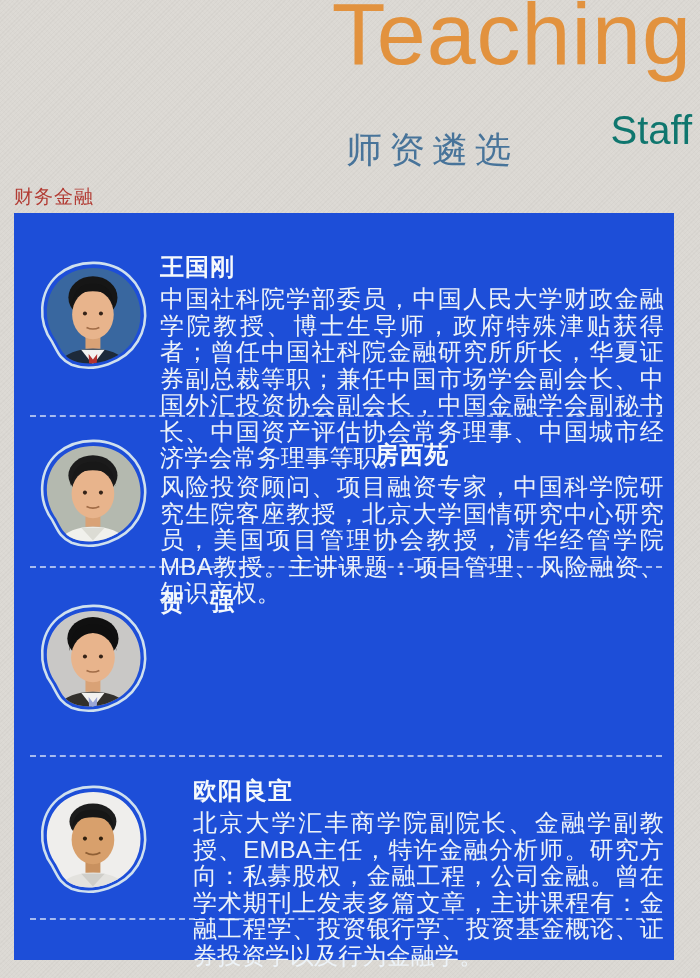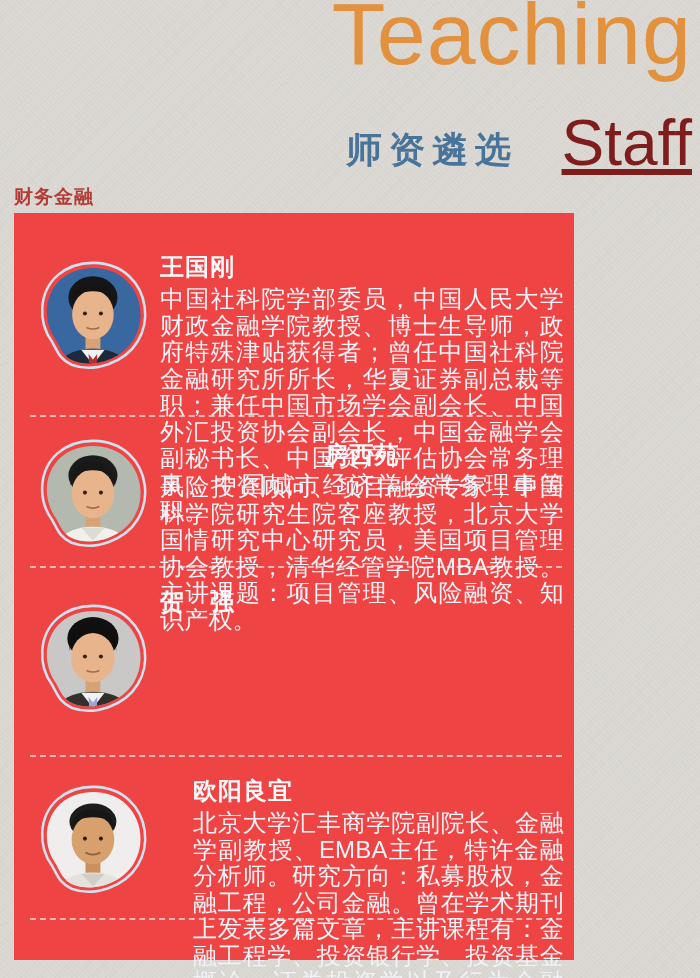--- a/index.html
+++ b/index.html
@@ -16,39 +16,39 @@
 
   
   .header { position: relative; height: 206px; }
   .title-en-1 {
     position: absolute; top: -14px; right: 8px;
     font-size: 88px; font-weight: 200; line-height: 1.1;
     color: #e2923e; letter-spacing: 1px; white-space: nowrap;
   }
   .title-zh {
     position: absolute; top: 126px; right: 182px;
-    font-size: 36px; font-weight: 700; letter-spacing: 7px;
+    font-size: 36px; font-weight: 400; letter-spacing: 7px;
     color: #48749a; white-space: nowrap; text-align: right;
   }
   .title-en-2 {
     position: absolute; top: 108px; right: 8px;
-    font-size: 64px; font-weight: 500; line-height: 1.1;
-    color: #7f1d1d; white-space: nowrap; text-decoration: underline;
+    font-size: 40px; font-weight: 500; line-height: 1.1;
+    color: #0f766e; white-space: nowrap;
   }
   .category-label {
     position: absolute; top: 184px; left: 14px;
-    font-size: 19px; font-weight: 700; letter-spacing: 1px;
+    font-size: 19px; font-weight: 400; letter-spacing: 1px;
     color: #b23c34; white-space: nowrap;
   }
 
   
   .panel {
     position: absolute; top: 213px; left: 14px;
-    width: 560px; height: 747px;
-    background: #ef4444;
+    width: 660px; height: 747px;
+    background: #1d4ed8;
     padding-bottom: 42px;
   }
   .profile { position: relative; display: flex; }
   .profile::after {
     content: ""; position: absolute; left: 16px; right: 12px; bottom: 0;
     border-top: 2px dashed rgba(240,246,252,0.65);
   }
   .profile-1 { height: 204px; }
   .profile-2 { height: 151px; }
   .profile-3 { height: 189px; justify-content: flex-end; }

